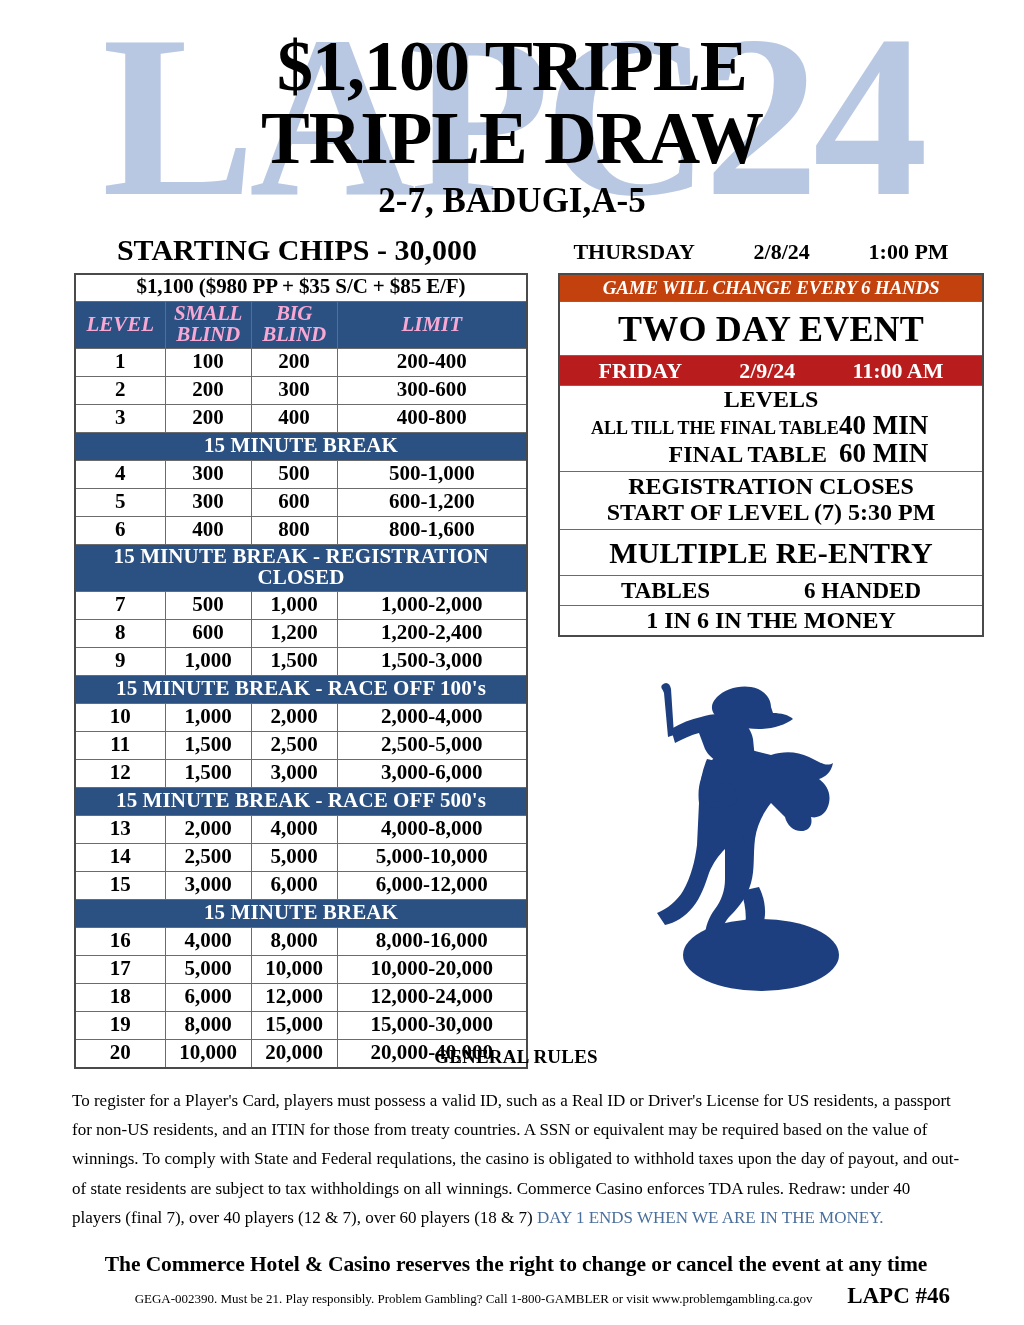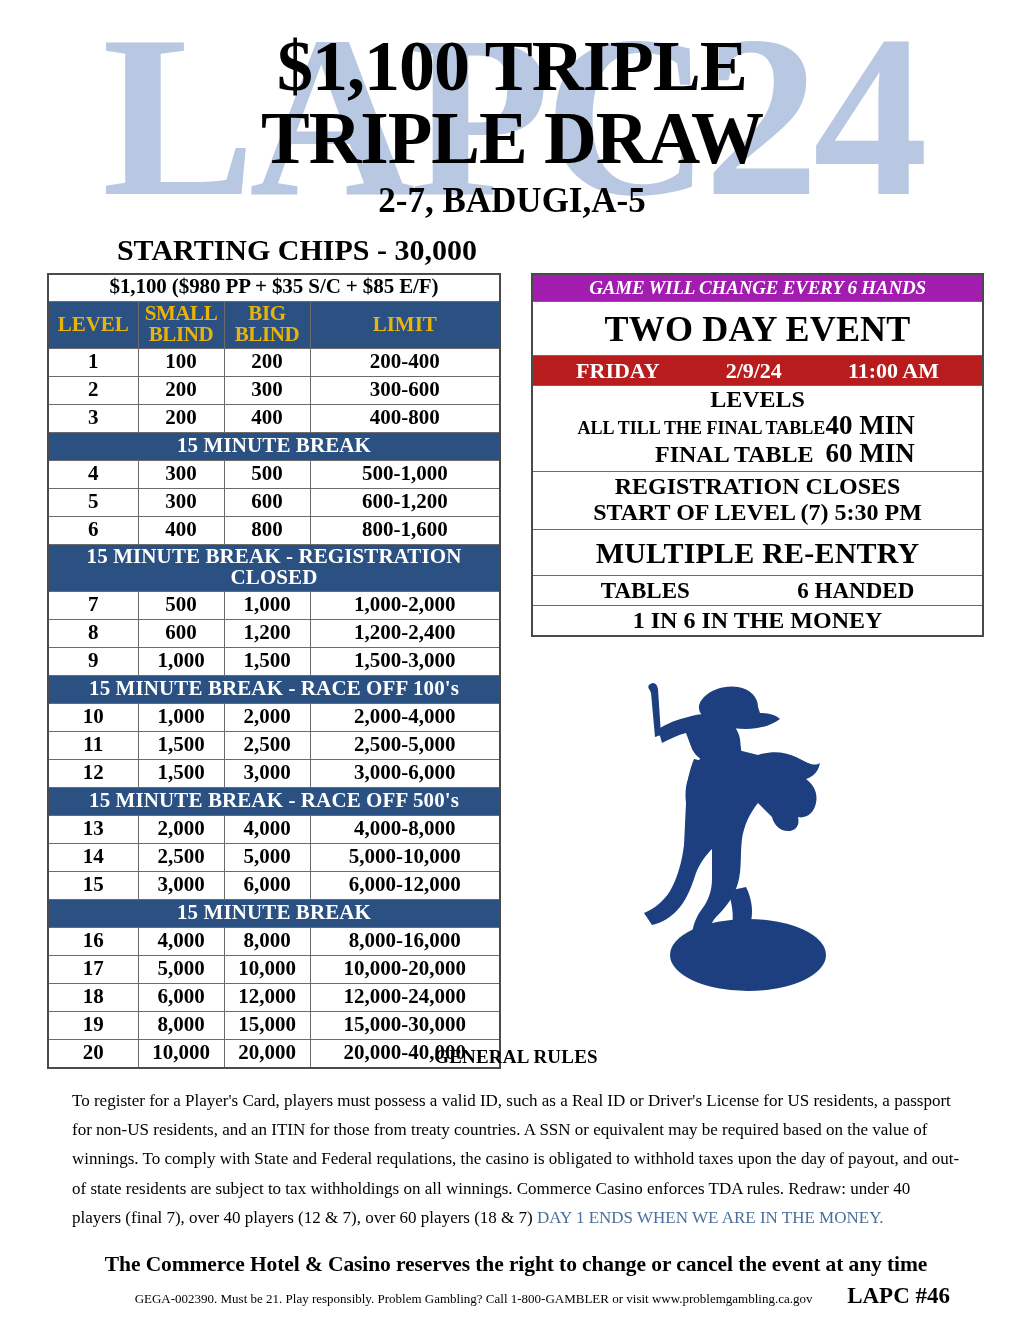--- a/index.html
+++ b/index.html
@@ -82,21 +82,21 @@
     font-weight: 700;
     padding: 0 6px 2px 14px;
   }
 
   
   #main {
     position: relative;
     z-index: 2;
     display: flex;
     align-items: flex-start;
-    padding: 6px 40px 0 47px;
+    padding: 6px 40px 0 74px;
   }
 
   
   #levels-table {
     width: 452px;
     border-collapse: collapse;
     table-layout: fixed;
     border: 2px solid #4a4a4a;
   }
   #levels-table td {
@@ -109,21 +109,22 @@
     padding: 1px 0 3px 0;
   }
   td.buyin-cell {
     font-size: 18px;
     font-weight: 700;
     height: 30px;
     letter-spacing: -0.1px;
   }
   tr.head-row td {
     background: #2b5183;
-    color: #eab308;
+    color: #f9a8d4;
+    font-style: italic;
     font-weight: 700;
     height: 32px;
     border-color: #2b5183;
     border-left: 1px solid #ffffff;
     border-right: 1px solid #ffffff;
   }
   tr.head-row td.c-level { font-size: 21px; border-left: 1px solid #2b5183; }
   tr.head-row td.c-sb,
   tr.head-row td.c-bb { font-size: 15px; letter-spacing: -0.4px; }
   tr.head-row td.c-limit { font-size: 21px; border-right: 1px solid #2b5183; }
@@ -155,21 +156,21 @@
     border: 2px solid #4a4a4a;
     border-collapse: collapse;
     table-layout: fixed;
   }
   #info-panel td {
     border: 1px solid #6b6b6b;
     text-align: center;
     vertical-align: middle;
   }
   .ip-blue {
-    background: #a21caf;
+    background: #c2410c;
     color: #ffffff;
     font-style: italic;
     font-weight: 700;
     font-size: 19px;
     height: 28px;
     letter-spacing: -0.2px;
   }
   .ip-bigtitle {
     font-size: 36px;
     font-weight: 700;
@@ -309,20 +310,25 @@
 <div id="watermark" style="color: rgb(185, 200, 226);">LAPC24</div>
 
 <div id="title-block">
   <div class="title-line l1">$1,100 TRIPLE</div>
   <div class="title-line l2">TRIPLE DRAW</div>
   <div id="title-sub">2-7, BADUGI,A-5</div>
 </div>
 
 <div id="banner-row">
   <div id="starting-chips">STARTING CHIPS -  30,000</div>
+  <div id="event-datetime">
+    <span>THURSDAY</span>
+    <span>2/8/24</span>
+    <span>1:00 PM</span>
+  </div>
 </div>
 
 <div id="main">
 
   <table id="levels-table">
     <colgroup>
       <col class="w-level">
         <col class="w-sb">
         <col class="w-bb">
         <col class="w-limit">

